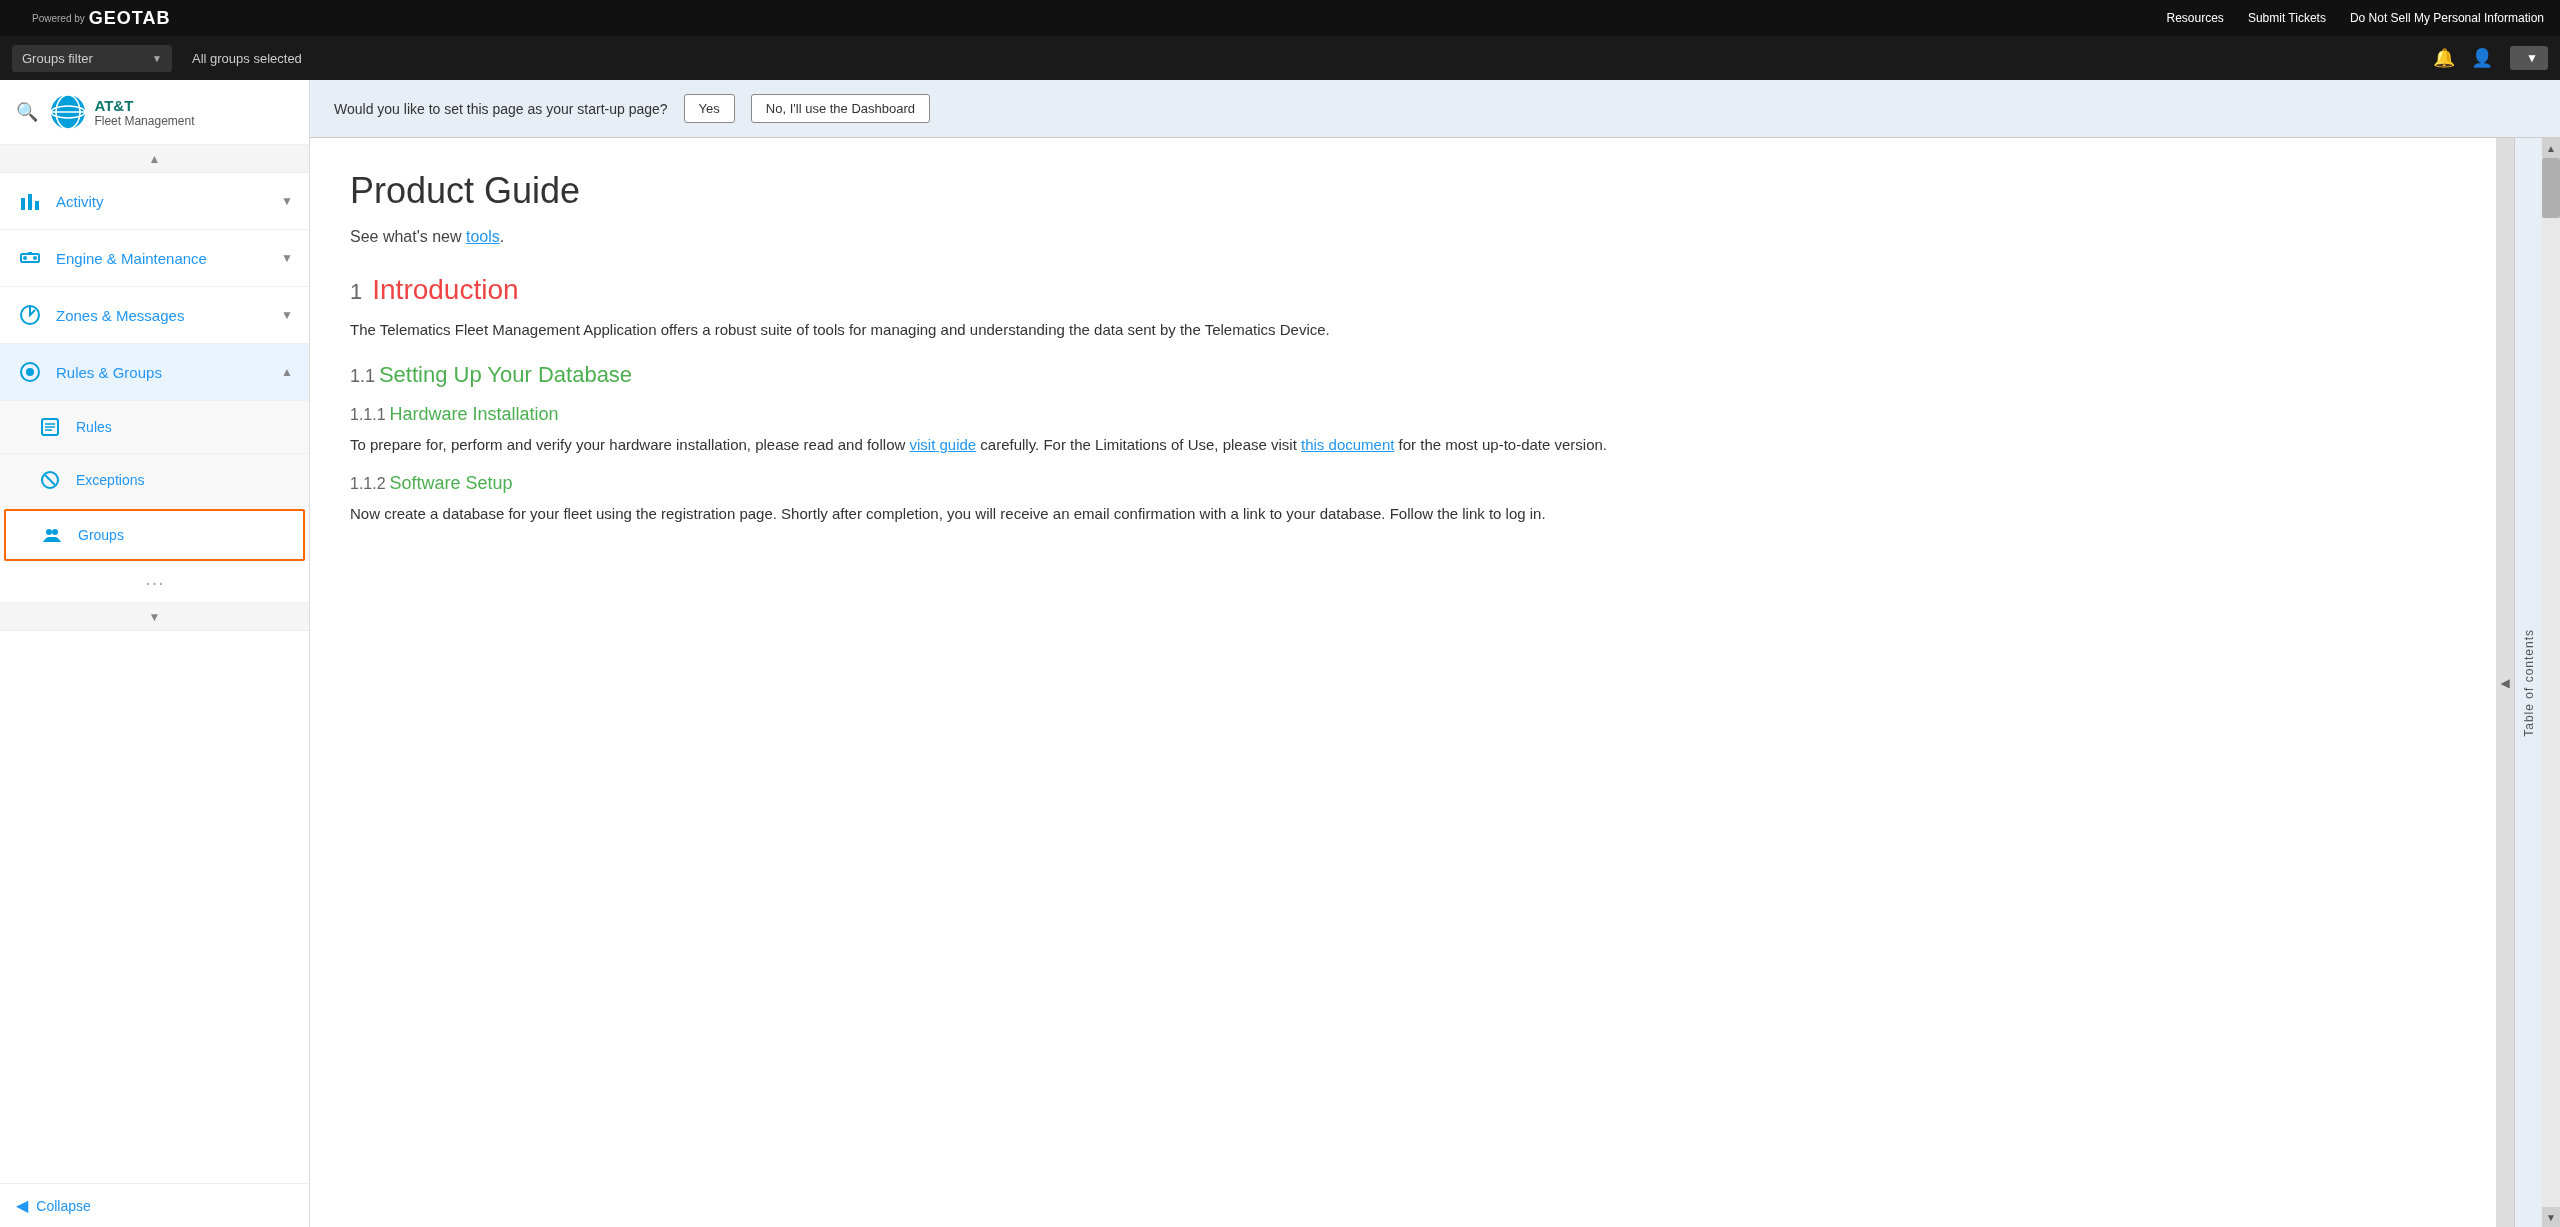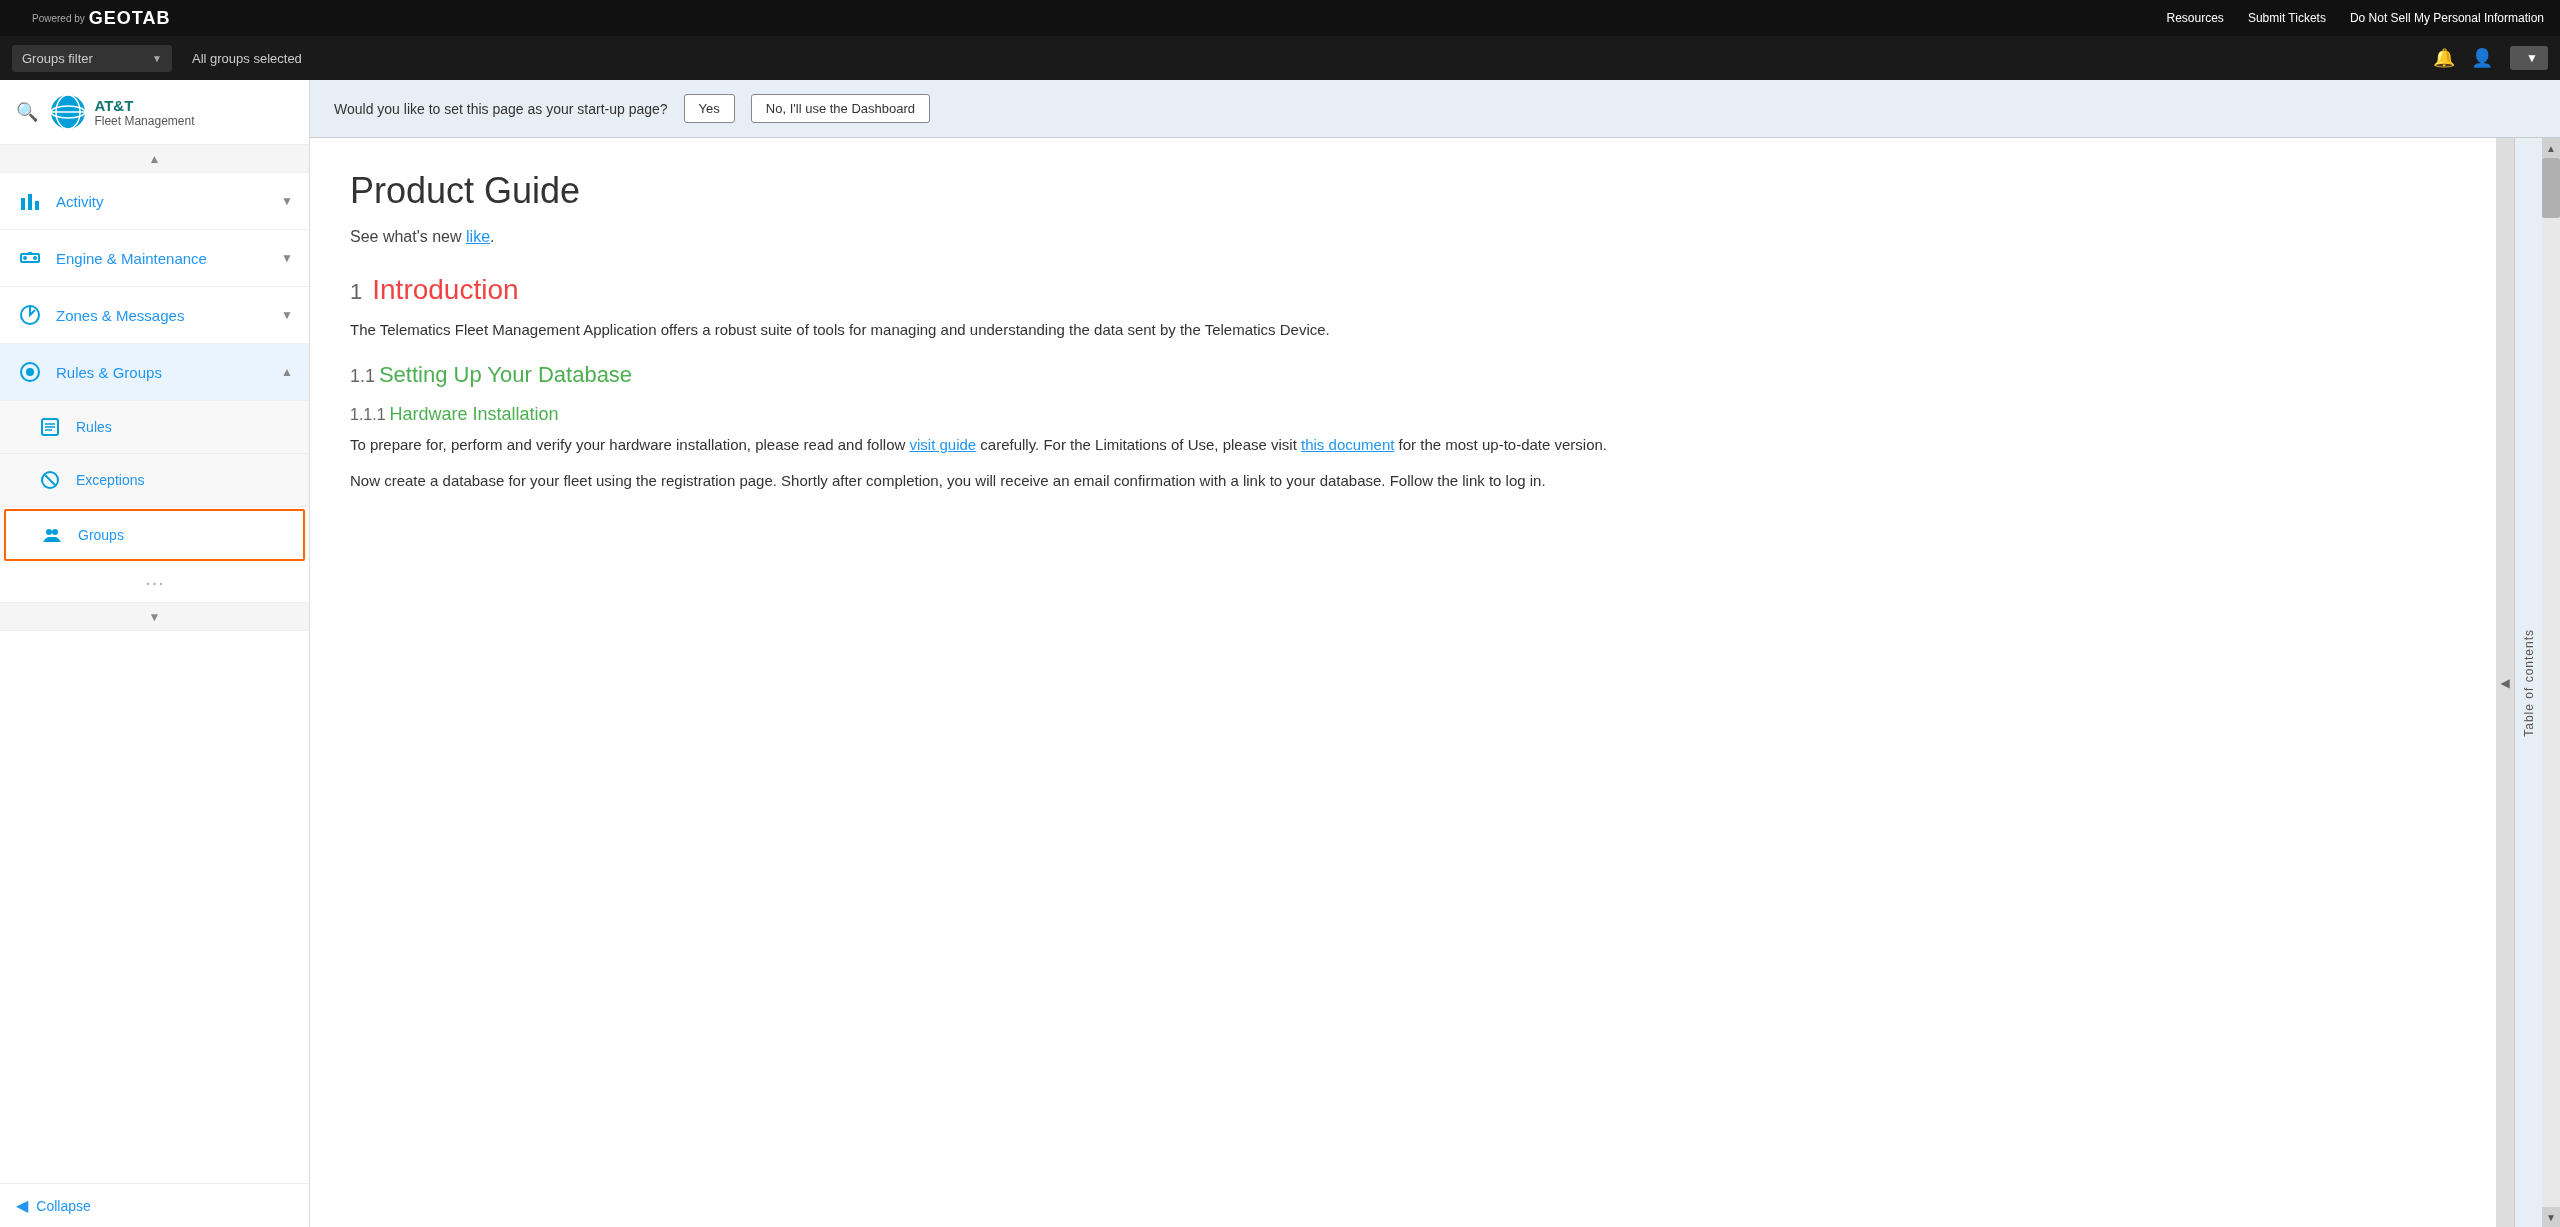--- a/index.html
+++ b/index.html
@@ -591,21 +591,21 @@
       <button class="banner-btn">No, I'll use the Dashboard</button>
     </div>
 
     <div class="content-area">
 
       <div class="article">
 
         <h1>Product Guide</h1>
 
         <p class="see-whats-new">
-          <span>See what's new </span><a href="#">like</a><span>.</span>
+          <span>See what's new </span><a href="#">tools</a><span>.</span>
         </p>
 
         <div class="section-header">
           <span class="section-number">1</span>
           <span class="section-title">Introduction</span>
         </div>
         <p class="body-text">The Telematics Fleet Management Application offers a robust suite of tools for managing and understanding the data sent by the Telematics Device.</p>
 
         <div class="sub-section-header">
           <span class="sub-section-number">1.1</span>
@@ -613,20 +613,24 @@
         </div>
 
         <div class="sub-sub-section-header">
           <span class="sub-sub-section-number">1.1.1</span>
           <span class="sub-sub-section-title">Hardware Installation</span>
         </div>
         <p class="body-text">
           <span>To prepare for, perform and verify your hardware installation, please read and follow </span><a href="#">visit guide</a><span> carefully. For the Limitations of Use, please visit </span><a href="#">this document</a><span> for the most up-to-date version.</span>
         </p>
 
+        <div class="sub-sub-section-header">
+          <span class="sub-sub-section-number">1.1.2</span>
+          <span class="sub-sub-section-title">Software Setup</span>
+        </div>
         <p class="body-text">Now create a database for your fleet using the registration page. Shortly after completion, you will receive an email confirmation with a link to your database. Follow the link to log in.</p>
 
       </div>
 
       <div class="sidebar-collapse-arrow">
         <span>◀</span>
       </div>
 
       <div class="toc-sidebar">
         <span class="toc-text">Table of contents</span>

